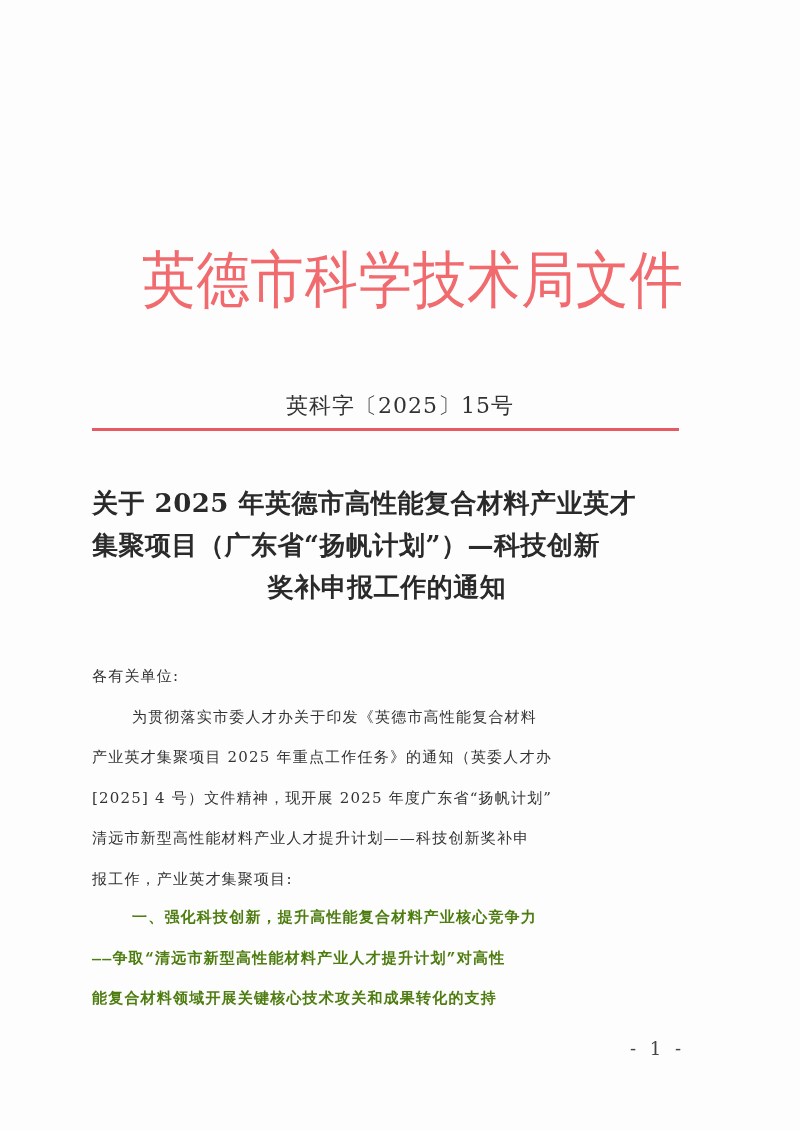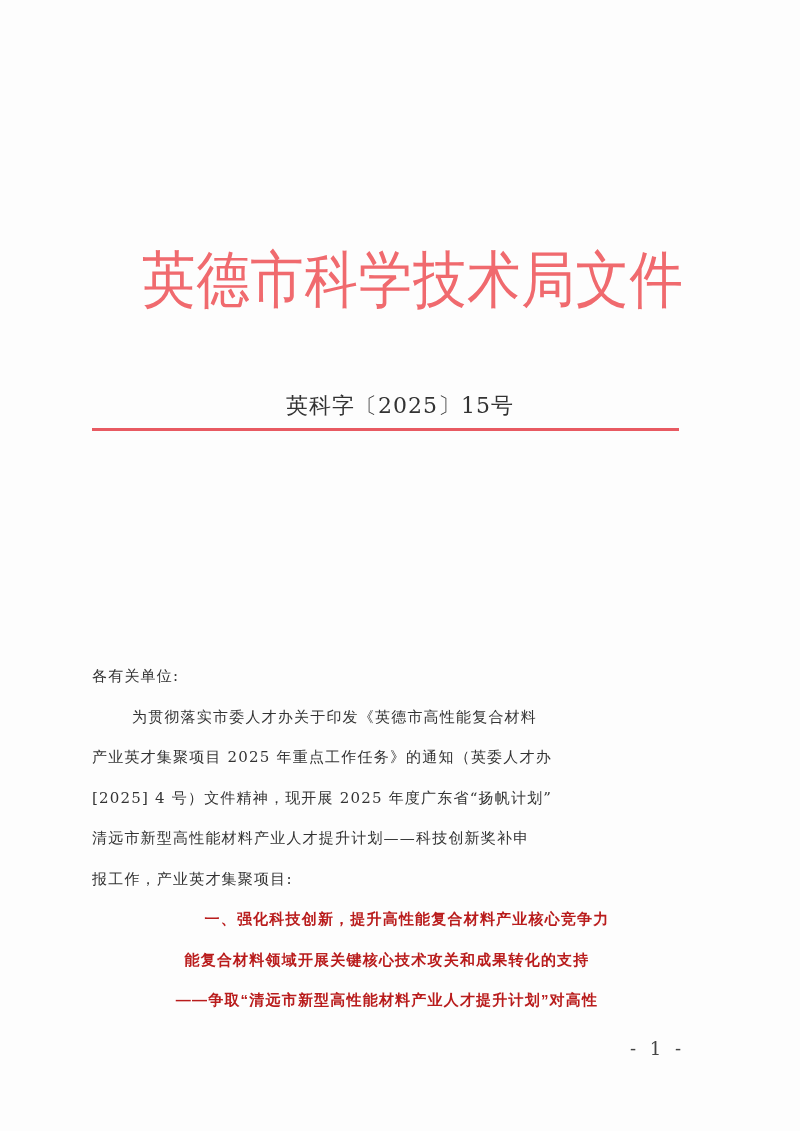--- a/index.html
+++ b/index.html
@@ -13,38 +13,43 @@
         font-size:22px; color:#333; letter-spacing:1px; }
   .red-rule { position:absolute; left:92px; top:412px; width:587px; height:3px; background:#e85a62; }
   .notice-title { position:absolute; left:92px; top:466px; width:590px; font-weight:bold;
         font-size:26px; line-height:42px; color:#2a2a2a; letter-spacing:0.5px; }
   .notice-title .line { display:block; white-space:nowrap; }
   .notice-title .center { text-align:center; }
   .body-text { position:absolute; left:92px; top:640px; width:590px; font-size:15px;
         line-height:40.5px; color:#333; letter-spacing:1.2px; }
   .body-text .line { display:block; white-space:nowrap; }
   .indent { padding-left:40px;font-family:Liberation Serif, serif; }
-  .bold { font-weight:bold; font-family:Liberation Sans, sans-serif; color:#b91c1c;text-align:center; }
+  .bold { font-weight:bold; font-family:Liberation Mono, monospace; color:#4d7c0f; }
   .page-number { position:absolute; left:630px; top:1022px; font-size:18px; color:#444; letter-spacing:4px; }
 </style>
 </head>
 <body>
 
 <div class="page">
   <div class="header-title">英德市科学技术局文件</div>
   <div class="doc-number">英科字〔2025〕15号</div>
   <div class="red-rule"></div>
 
+  <div class="notice-title">
+    <span class="line">关于 2025 年英德市高性能复合材料产业英才</span>
+    <span class="line">集聚项目（广东省“扬帆计划”）—科技创新</span>
+    <span class="line center">奖补申报工作的通知</span>
+  </div>
 
   <div class="body-text">
     <span class="line">各有关单位:</span>
     <span class="line indent">为贯彻落实市委人才办关于印发《英德市高性能复合材料</span>
     <span class="line">产业英才集聚项目 2025 年重点工作任务》的通知（英委人才办</span>
     <span class="line">[2025] 4 号）文件精神，现开展 2025 年度广东省“扬帆计划”</span>
     <span class="line">清远市新型高性能材料产业人才提升计划——科技创新奖补申</span>
     <span class="line">报工作，产业英才集聚项目:</span>
     <span class="line indent bold">一、强化科技创新，提升高性能复合材料产业核心竞争力</span>
+    <span class="line bold">——争取“清远市新型高性能材料产业人才提升计划”对高性</span>
     <span class="line bold">能复合材料领域开展关键核心技术攻关和成果转化的支持</span>
-    <span class="line bold">——争取“清远市新型高性能材料产业人才提升计划”对高性</span>
   </div>
 
   <div class="page-number">- 1 -</div>
 </div>
 
 </body></html>

